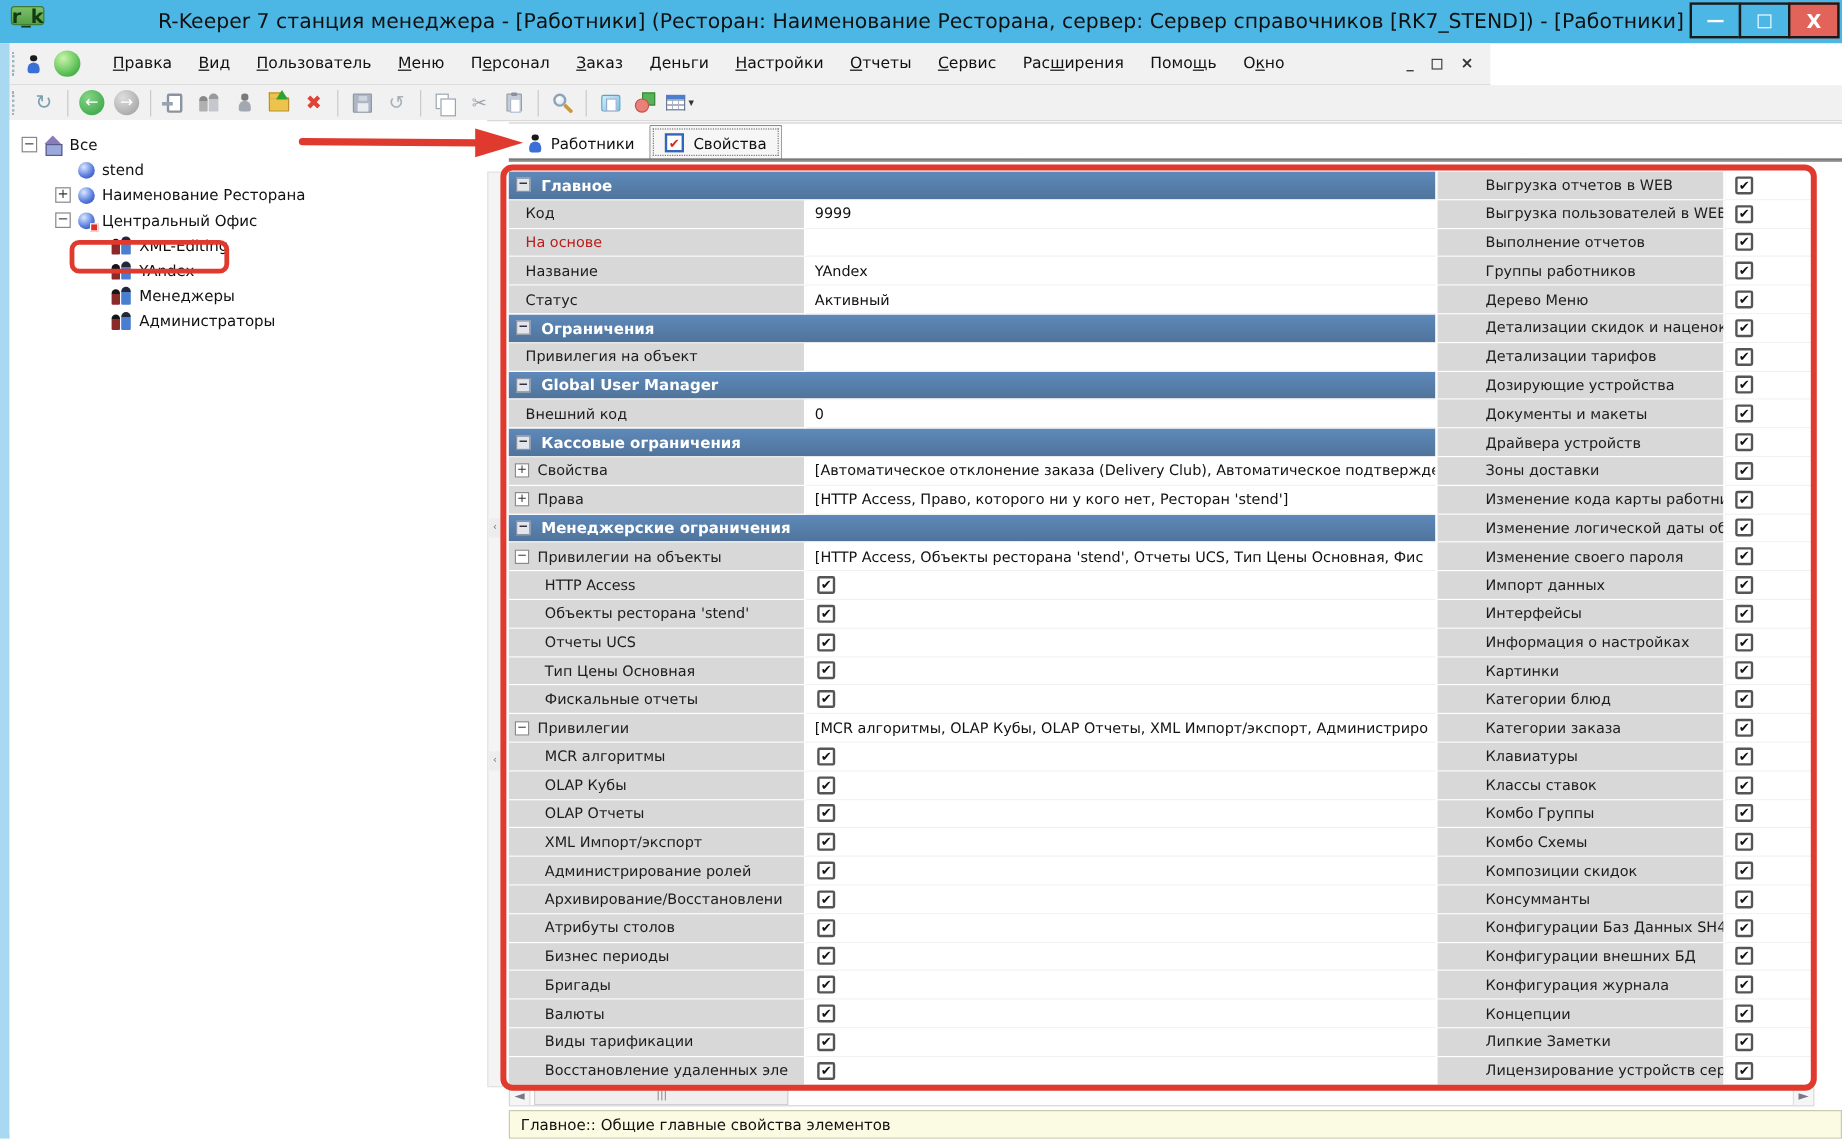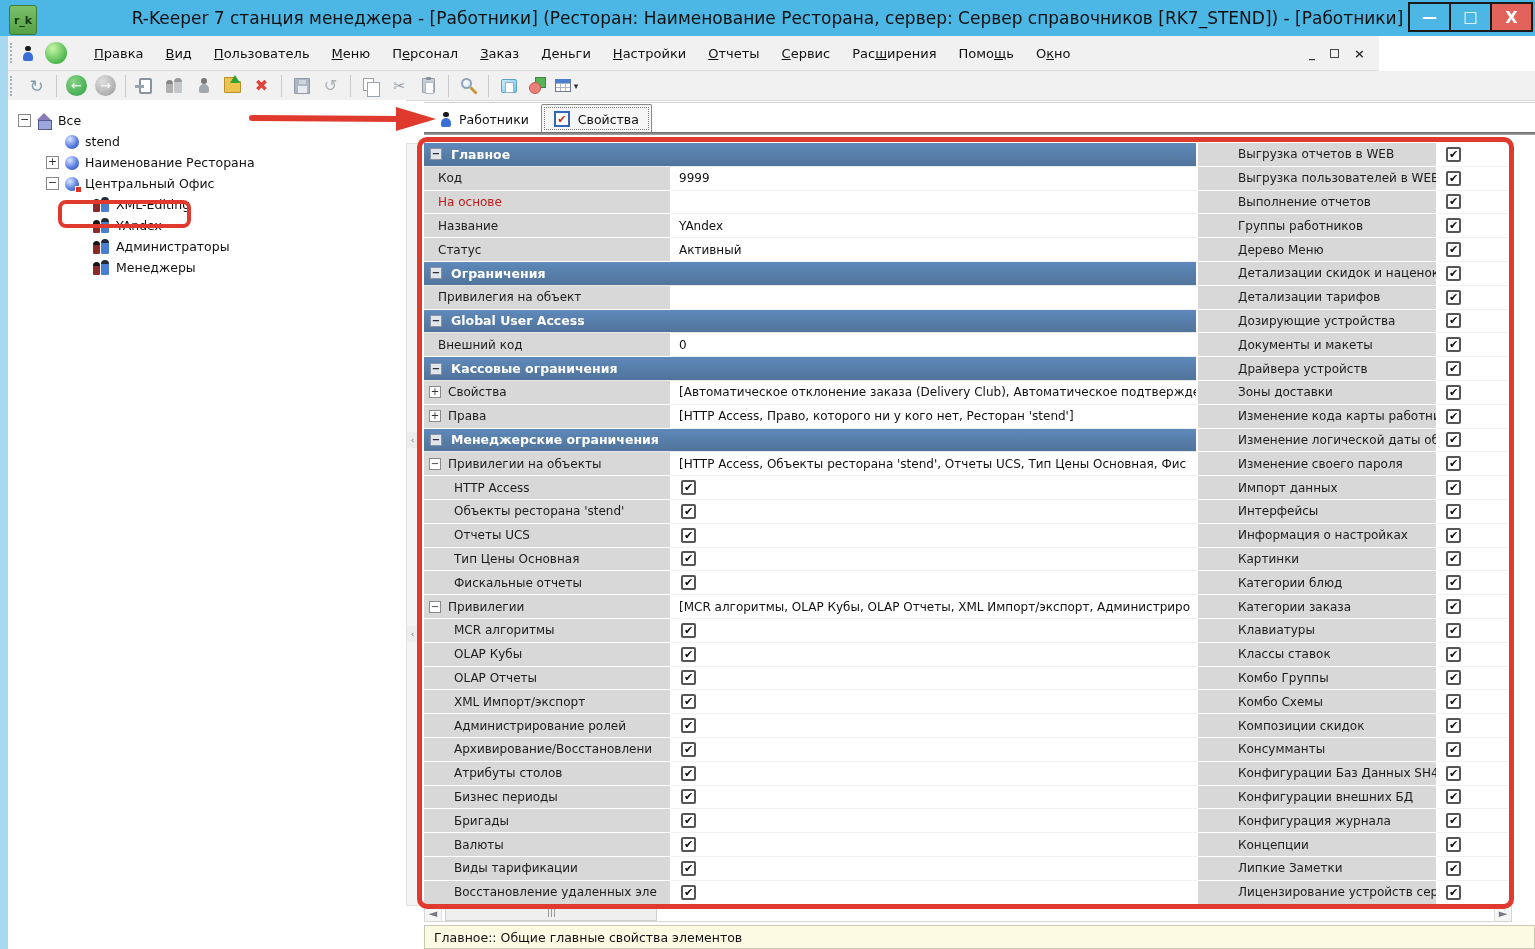--- a/index.html
+++ b/index.html
@@ -1,28 +1,28 @@
 <!DOCTYPE html>
 <html><head>
 <meta charset="utf-8">
 <style>
 *{margin:0;padding:0;box-sizing:border-box}
 html,body{width:1535px;height:949px}
 body{position:relative;font-family:"DejaVu Sans",sans-serif;background:#fff;overflow:hidden;color:#111}
 
 
 .titlebar{position:absolute;left:0;top:0;width:1535px;height:36px;background:#4cb7e5;display:flex;align-items:center}
-.logo{position:absolute;left:9px;top:5px;width:28px;height:30px;background:linear-gradient(#7cc06a,#55a047);border:1px solid #3c7c34;border-radius:3px;color:#123a10;font-weight:bold;font-size:11px;display:flex;align-items:center;justify-content:center}
+.logo{position:absolute;left:9px;top:5px;width:28px;height:16px;background:linear-gradient(#7cc06a,#55a047);border:1px solid #3c7c34;border-radius:3px;color:#123a10;font-weight:bold;font-size:16px;display:flex;align-items:center;justify-content:center}
 .title-text{flex:1;text-align:center;font-size:17px;color:#101010}
 .winbtns{position:absolute;right:2px;top:2px;display:flex}
 .wbtn{width:43px;height:30px;border:2px solid #1a1a1a;margin-left:-2px;display:flex;align-items:center;justify-content:center;font-weight:bold;color:#fff;font-size:15px;background:#4cb7e5}
 .wbtn.close{background:#e2635a;font-size:16px}
 
 
-.menubar{position:absolute;left:8px;top:36px;width:1371px;height:35px;background:#f1f1f1;border-bottom:1px solid #dcdcdc;display:flex;align-items:center}
+.menubar{position:absolute;left:8px;top:36px;width:1234px;height:35px;background:#f1f1f1;border-bottom:1px solid #dcdcdc;display:flex;align-items:center}
 .mb-grip{width:4px;height:20px;border-left:2px dotted #9ab4c4;margin:0 8px 0 2px;flex:none}
 .mb-status{width:22px;height:22px;border-radius:50%;background:radial-gradient(circle at 35% 30%,#c9f5a8,#4db84d 70%,#2f8f2f);margin:0 16px 0 12px;flex:none}
 .menu-item{padding:0 11px;font-size:13px;color:#111;white-space:nowrap}
 .mdi{position:absolute;right:14px;top:8px;display:flex;gap:15px;align-items:center;color:#444;height:18px}
 .mdi-min{font-weight:bold;font-size:12px;color:#333}
 .mdi-restore{width:9px;height:9px;border:1.5px solid #444;position:relative;background:#f1f1f1}
 .mdi-restore::before{content:"";position:absolute;left:2px;top:-4px;width:8px;height:8px;border:1.5px solid #444;z-index:-1}
 .mdi-close{font-weight:bold;font-size:13px;color:#333}
 
 
@@ -264,26 +264,26 @@
       <span class="lbl">XML-Editing</span>
     </div>
     <div class="trow lv2">
       <span class="texp none">−</span>
       <span class="ppl"></span>
       <span class="lbl">YAndex</span>
     </div>
     <div class="trow lv2">
       <span class="texp none">−</span>
       <span class="ppl"></span>
-      <span class="lbl">Администраторы</span>
+      <span class="lbl">Менеджеры</span>
     </div>
     <div class="trow lv2">
       <span class="texp none">−</span>
       <span class="ppl"></span>
-      <span class="lbl">Менеджеры</span>
+      <span class="lbl">Администраторы</span>
     </div>
   </div>
 
 <div class="tabline"></div>
 <div class="tabs">
   <span class="tab">
     <span class="pi"></span>
     <span>Работники</span>
   </span>
   <span class="tab boxed">
@@ -333,21 +333,21 @@
       <span class="lbl">Ограничения</span>
     </div>
     <div class="prow">
       <div class="plabel">
         <span class="lbl">Привилегия на объект</span>
       </div>
       <div class="pvalue"></div>
     </div>
     <div class="prow sec">
       <span class="secexp">−</span>
-      <span class="lbl">Global User Access</span>
+      <span class="lbl">Global User Manager</span>
     </div>
     <div class="prow">
       <div class="plabel">
         <span class="lbl">Внешний код</span>
       </div>
       <div class="pvalue">
         <span>0</span>
       </div>
     </div>
     <div class="prow sec">

